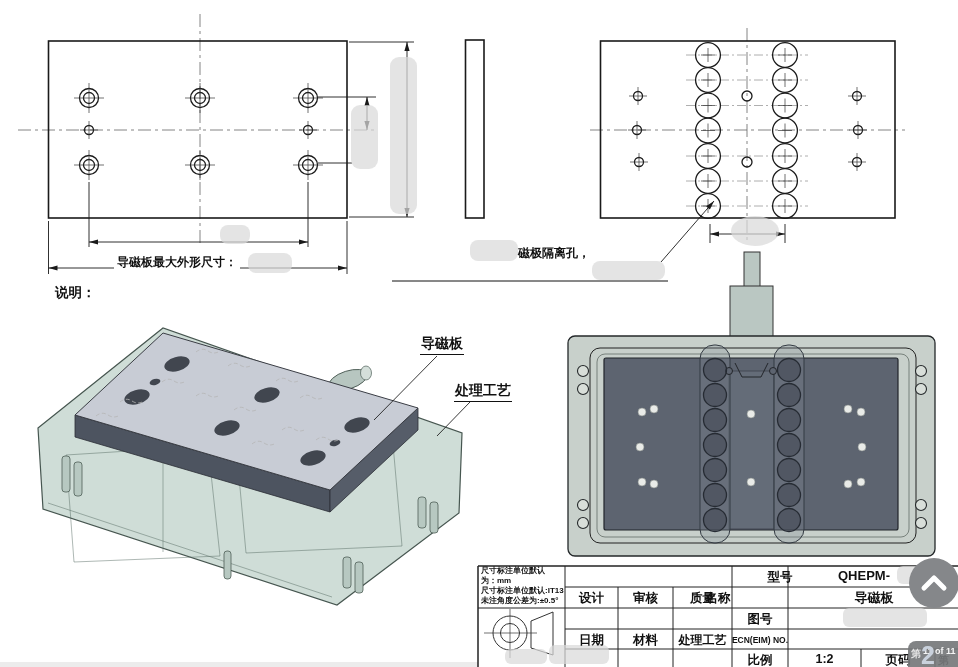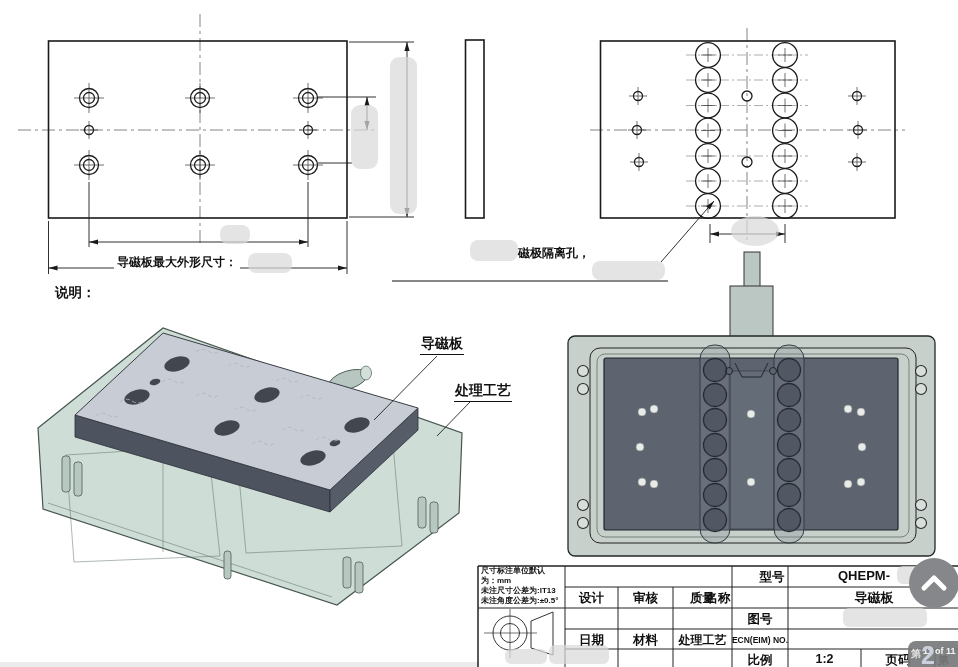--- a/index.html
+++ b/index.html
@@ -276,27 +276,27 @@
 
   <div class="t" style="left:55px;top:284px;font-size:13.5px;">说明：</div>
   <div class="t whitebg" style="left:114px;top:254px;font-size:12px;">导磁板最大外形尺寸：</div>
   <div class="t" style="left:518px;top:245px;font-size:12px;">磁极隔离孔，</div>
   <div class="t ul" style="left:420px;top:335px;font-size:14px;">导磁板</div>
   <div class="t ul" style="left:454px;top:382px;font-size:14px;">处理工艺</div>
 
   <div class="t" style="left:481px;top:566px;width:83px;font-size:8px;line-height:10px;white-space:normal;">
     <div>尺寸标注单位默认</div>
     <div>为：mm</div>
-    <div>未注尺寸公差为:IT13</div>
+    <div>尺寸标注单位默认:IT13</div>
     <div>未注角度公差为:±0.5°</div>
   </div>
   <div class="t tc" style="left:565px;top:590px;width:53px;font-size:12.5px;">设计</div>
   <div class="t tc" style="left:618px;top:590px;width:55px;font-size:12.5px;">审核</div>
   <div class="t tc" style="left:673px;top:590px;width:59px;font-size:12.5px;">质量</div>
-  <div class="t tc" style="left:732px;top:569px;width:80px;font-size:12.5px;">型号</div>
+  <div class="t tc" style="left:732px;top:569px;width:80px;font-size:12.5px;padding-left:8px;">型号</div>
   <div class="t reg" style="left:838px;top:568px;font-size:13px;">QHEPM-</div>
   <div class="t tc" style="left:690px;top:590px;width:56px;font-size:12.5px;">名称</div>
   <div class="t tc" style="left:788px;top:589px;width:172px;font-size:13px;">导磁板</div>
   <div class="t tc" style="left:732px;top:611px;width:56px;font-size:12.5px;">图号</div>
   <div class="t tc" style="left:565px;top:632px;width:53px;font-size:12.5px;">日期</div>
   <div class="t tc" style="left:618px;top:632px;width:55px;font-size:12.5px;text-align:center;">材料</div>
   <div class="t tc" style="left:673px;top:632px;width:59px;font-size:12px;">处理工艺</div>
   <div class="t tc reg" style="left:731px;top:635px;width:58px;font-size:8.5px;">ECN(EIM) NO.</div>
   <div class="t tc" style="left:732px;top:652px;width:56px;font-size:12.5px;">比例</div>
   <div class="t tc" style="left:788px;top:652px;width:73px;font-size:12.5px;">1:2</div>

